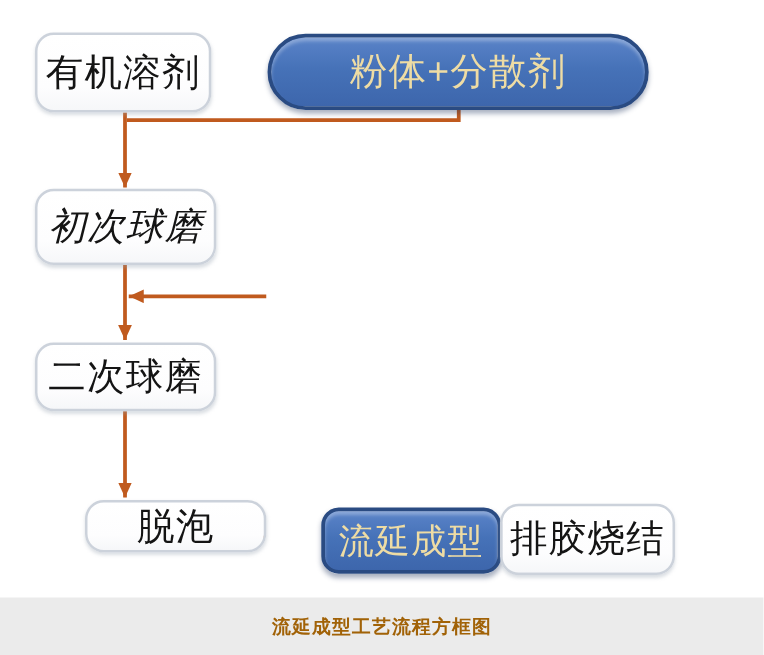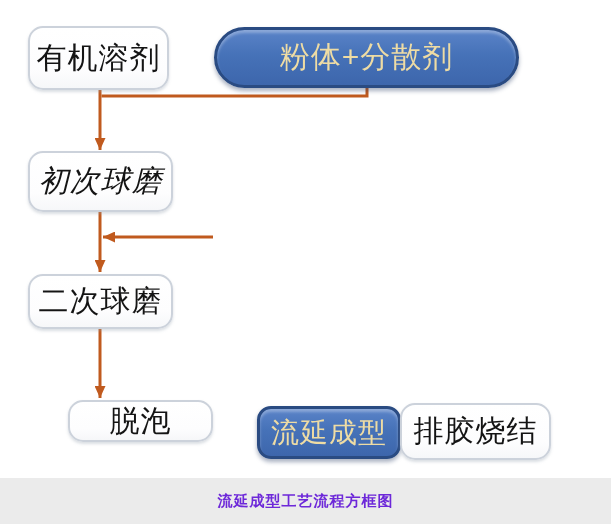--- a/index.html
+++ b/index.html
@@ -49,21 +49,21 @@
     pointer-events:none;
   }
   .caption-bar{
     position:absolute;left:0;top:478px;width:611px;height:46px;
     background:#ebebeb;
     display:flex;align-items:center;justify-content:center;
   }
   .caption-text{
     font-size:15px;
     font-weight:bold;
-    color:#6d28d9;
+    color:#a16207;
     letter-spacing:1px;
   }
 </style>
 </head>
 <body>
 
 <div class="stage">
 
   <svg class="connectors" width="611" height="524" viewBox="0 0 611 524" xmlns="http://www.w3.org/2000/svg">
     <defs>
@@ -88,19 +88,19 @@
 
   <div class="node white-box" style="left:28px;top:151px;width:145px;height:61px;font-style:italic;">初次球磨</div>
 
 
   <div class="node white-box" style="left:28px;top:274px;width:145px;height:55px;">二次球磨</div>
 
   <div class="node white-box" style="left:28px;top:400px;width:145px;height:42px;margin-left:40px;">脱泡</div>
 
   <div class="node blue-box" style="left:213px;top:406px;width:144px;height:53px;">流延成型</div>
 
-  <div class="node white-box" style="left:400px;top:403px;width:151px;height:57px;">排胶烧结</div>
+  <div class="node white-box" style="left:400px;top:403px;width:140px;height:57px;">排胶烧结</div>
 
   <div class="caption-bar">
     <span class="caption-text">流延成型工艺流程方框图</span>
   </div>
 
 </div>
 
 </body></html>

